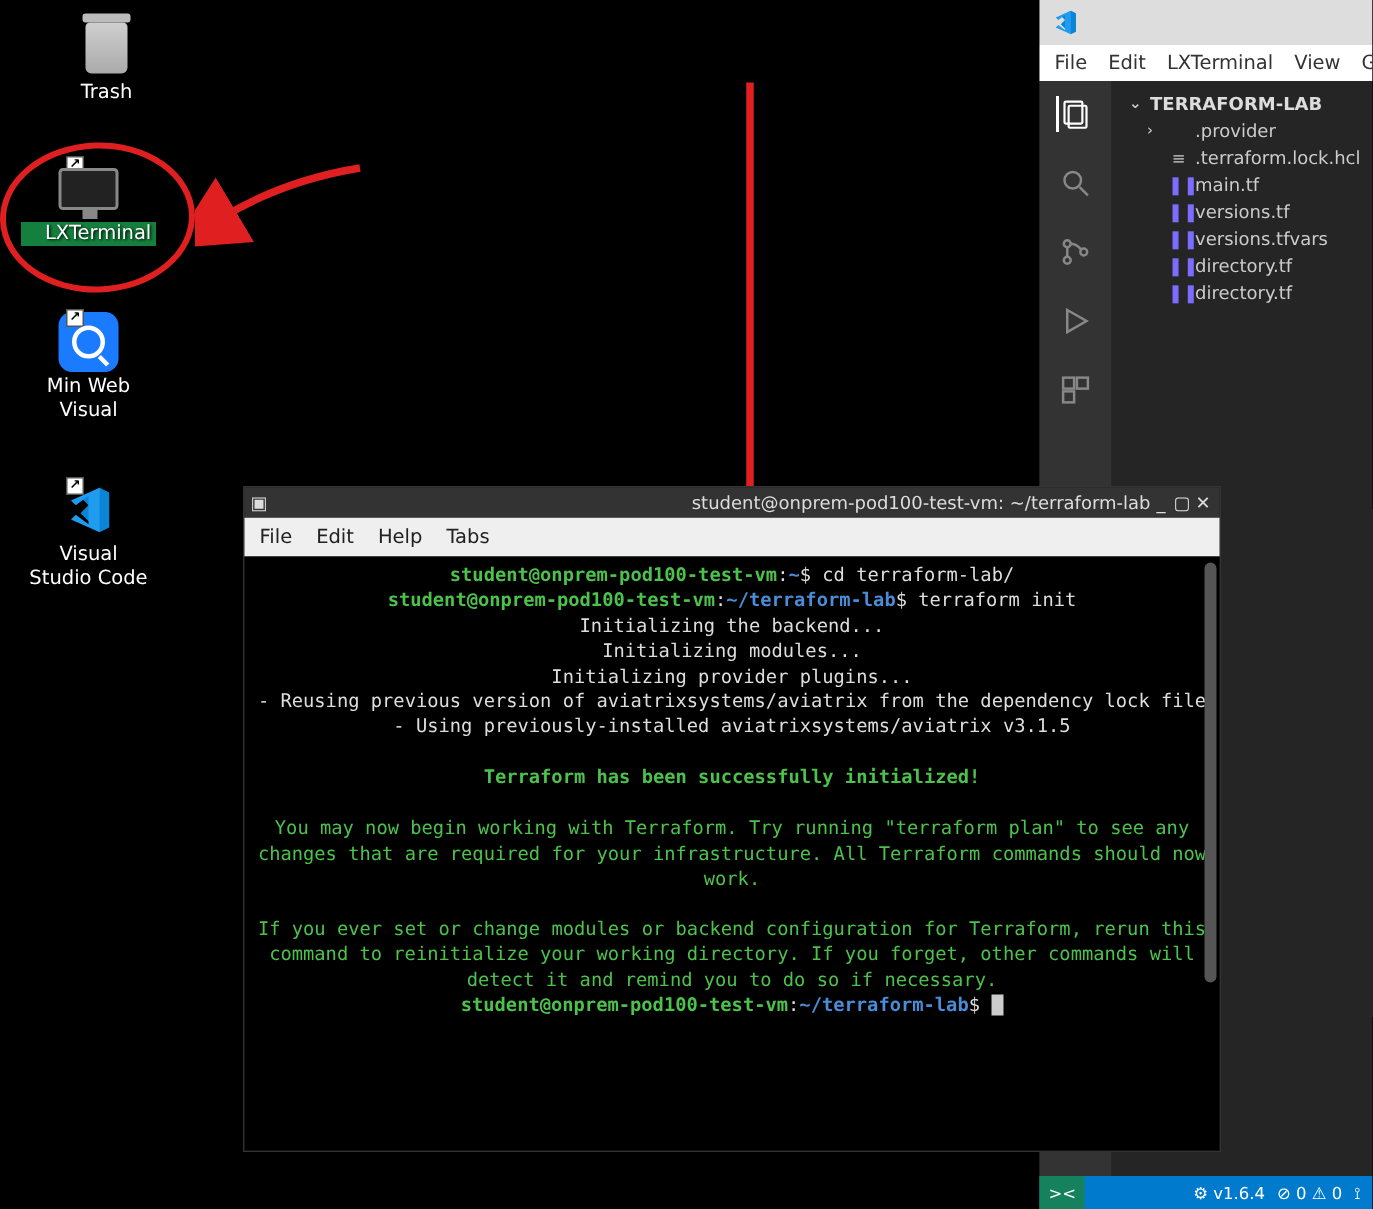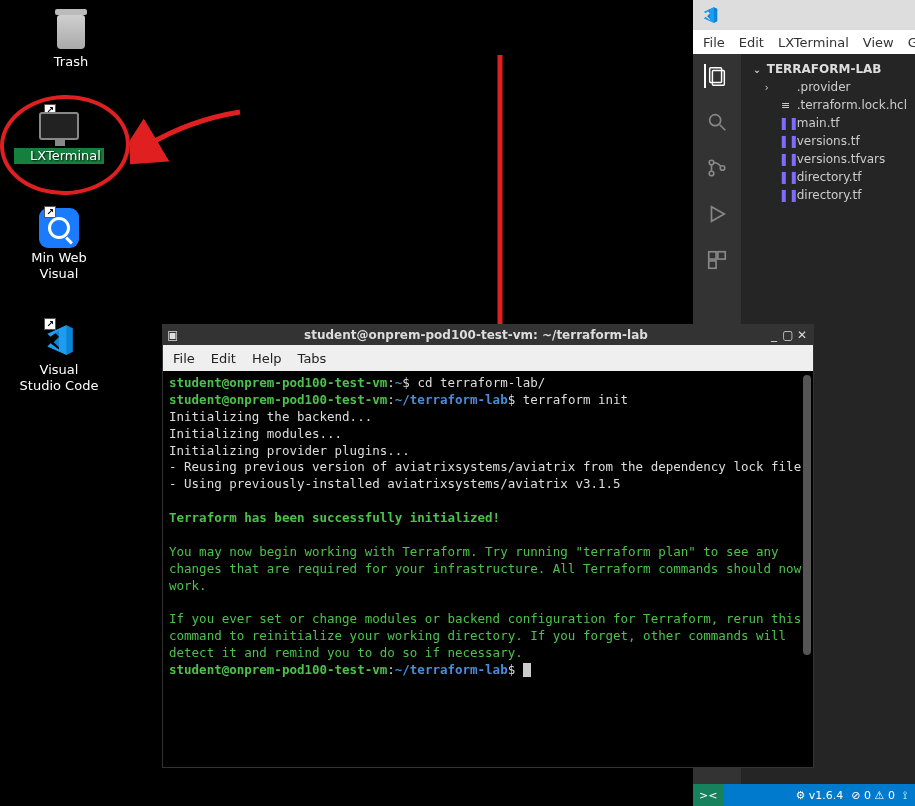--- a/index.html
+++ b/index.html
@@ -189,35 +189,36 @@
     width:652px;
     background:#1a1a1a;
     border:1px solid #333;
   }
   .term-titlebar{
     height:20px;background:#333;
     display:flex;align-items:center;color:#ddd;font-size:12px;
     padding:0 4px;
     position:relative;
   }
-  .term-titlebar .title{flex:1;text-align:center;font-weight:bold;}
+  .term-titlebar .title{flex:1;text-align:right;font-weight:normal;}
   .term-titlebar .win-icon{width:14px;height:14px;margin-right:4px;}
   .term-titlebar .ctrl{width:14px;text-align:center;cursor:pointer;}
   .term-menubar{
     height:26px;background:#efefef;color:#222;
     display:flex;align-items:center;gap:16px;padding:0 10px;font-size:13px;
   }
   .term-body{
     background:#000;
     font-family:"DejaVu Sans Mono","Liberation Mono",monospace;
     font-size:12.5px;line-height:1.35;
     padding:4px 6px 40px;
     position:relative;
     min-height:396px;
     white-space:pre-wrap;
+    text-align:center;
   }
   .term-body .scrollbar{
     position:absolute;right:2px;top:4px;width:8px;height:280px;
     background:#555;border-radius:4px;
   }
   .g{color:#4cc24c;font-weight:bold;}
   .gn{color:#4cc24c;}
   .b{color:#4a8cd8;font-weight:bold;}
   .w{color:#ddd;}
   .cursor{

